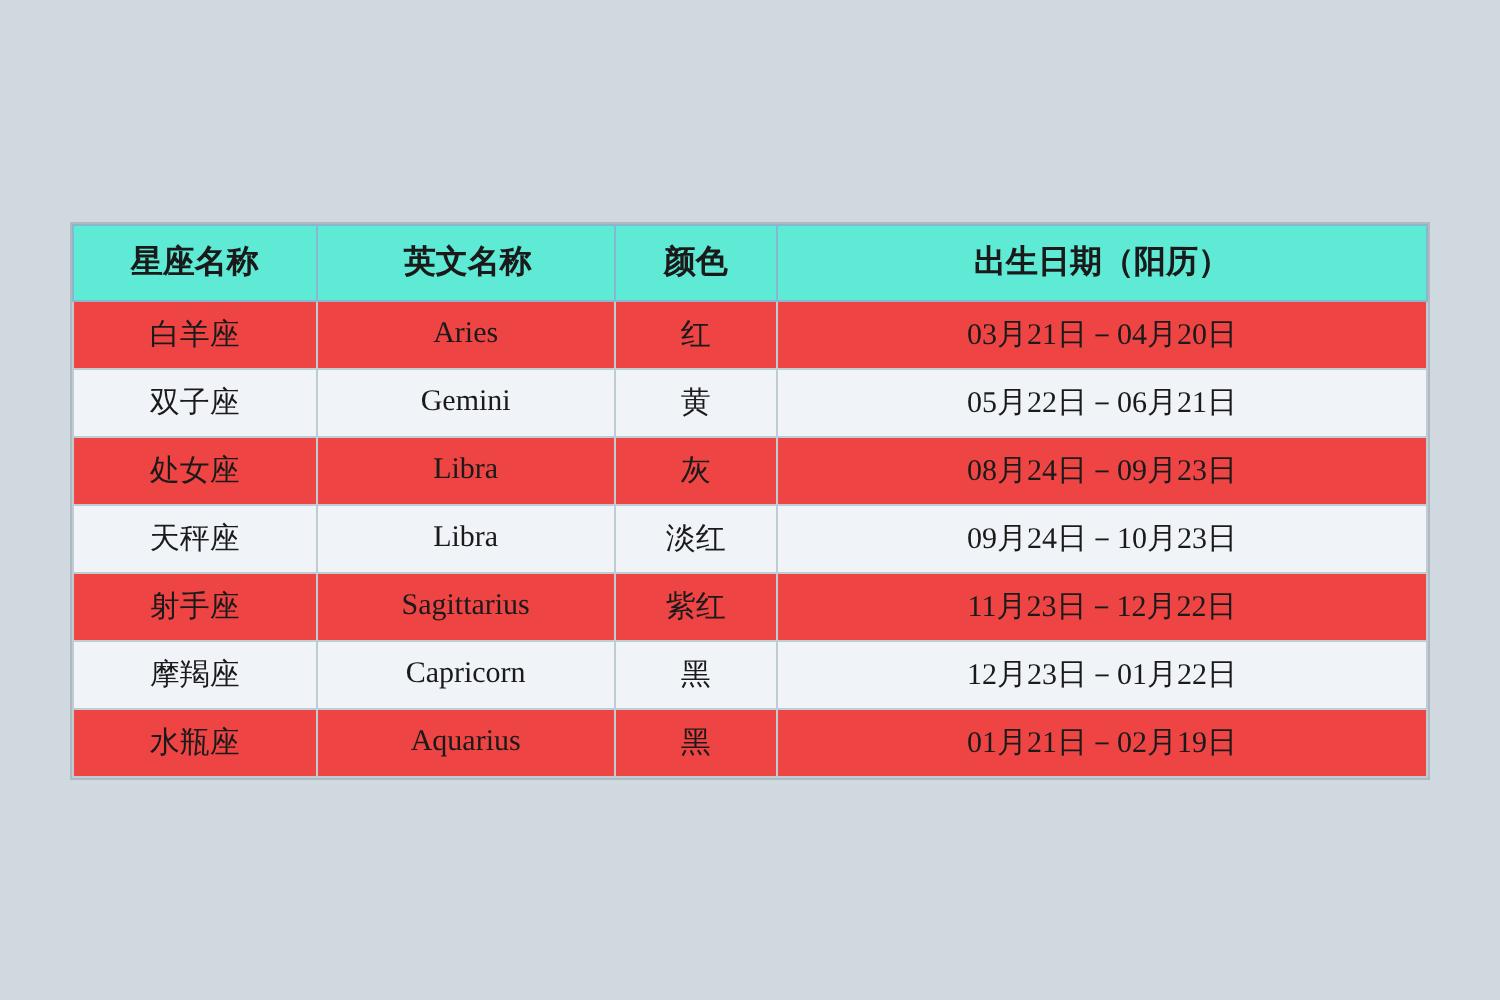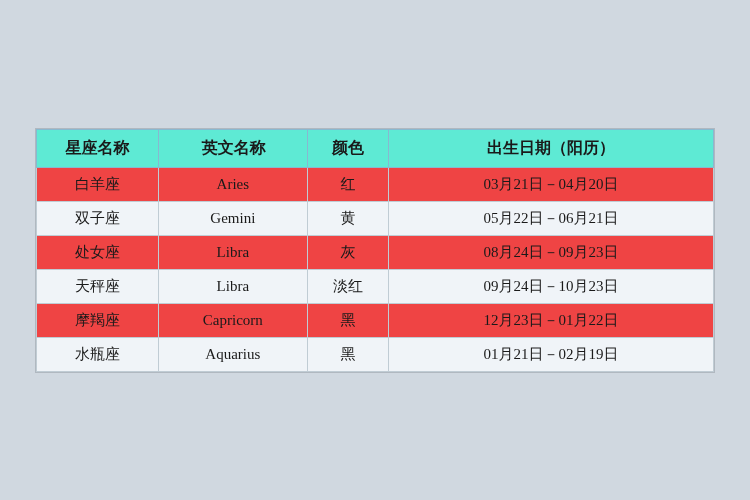--- a/index.html
+++ b/index.html
@@ -95,20 +95,26 @@
           <td>灰</td>
           <td>08月24日－09月23日</td>
         </tr>
         <tr>
           <td>天秤座</td>
           <td>Libra</td>
           <td>淡红</td>
           <td>09月24日－10月23日</td>
         </tr>
         <tr>
+          <td>射手座</td>
+          <td>Sagittarius</td>
+          <td>紫红</td>
+          <td>11月23日－12月22日</td>
+        </tr>
+        <tr>
           <td>摩羯座</td>
           <td>Capricorn</td>
           <td>黑</td>
           <td>12月23日－01月22日</td>
         </tr>
         <tr>
           <td>水瓶座</td>
           <td>Aquarius</td>
           <td>黑</td>
           <td>01月21日－02月19日</td>

